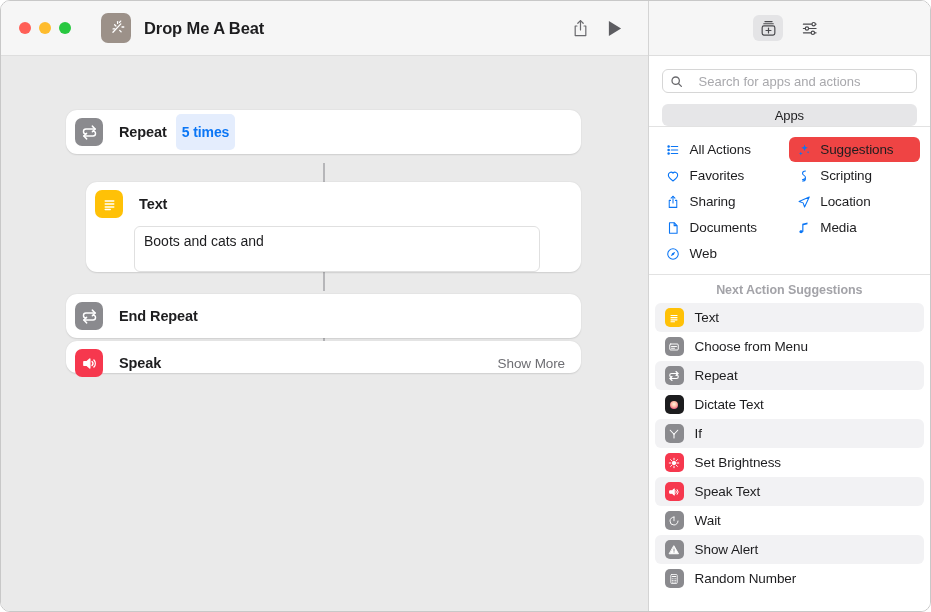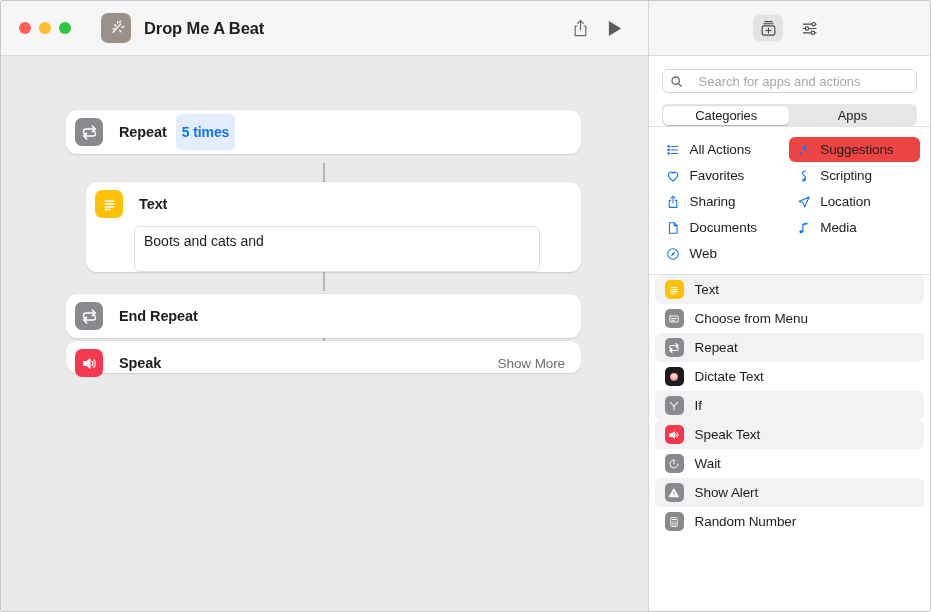--- a/index.html
+++ b/index.html
@@ -9,21 +9,21 @@
     background: #ffffff;
     overflow: hidden;
     -webkit-font-smoothing: antialiased;
   }
   .window {
     position: relative;
     width: 931px; height: 612px;
     display: flex;
     background: #ffffff;
     border: 1px solid #c8c8c8;
-    border-radius: 2px;
+    border-radius: 10px;
     overflow: hidden;
     justify-content: center;
   }
 
   
   .left {
     position: relative;
     width: 648px; height: 100%;
     background: #eaeaea;
     display: flex; flex-direction: column;
@@ -391,21 +391,20 @@
           <svg width="13" height="13" viewBox="0 0 24 24" fill="none" stroke="#6a6a6e" stroke-width="2.4" stroke-linecap="round">
             <circle cx="10.5" cy="10.5" r="6.8"></circle>
             <line x1="15.6" y1="15.6" x2="21" y2="21"></line>
           </svg>
         </span>
         <input class="search-input" type="text" placeholder="Search for apps and actions" style="">
       </div>
     </div>
 
     <div class="segmented">
-      <div class="seg active">Categories</div>
       <div class="seg">Apps</div>
     </div>
 
     <div class="cat-section">
       <div class="cat-col">
 
         <div class="cat-item">
           <span class="cat-ico">
             <svg width="14" height="14" viewBox="0 0 24 24" fill="none" stroke="#0b76f5" stroke-width="2" stroke-linecap="round">
               <line x1="9" y1="6" x2="20" y2="6"></line>
@@ -497,20 +496,21 @@
             <svg width="14" height="14" viewBox="0 0 24 24" fill="#0b76f5">
               <path d="M10 18.5c0 1.4-1.4 2.5-3 2.5s-3-1.1-3-2.5S5.4 16 7 16c0.7 0 1.4 0.2 2 0.6V4.5l9-2v3l-7 1.6v11.4z"></path>
             </svg>
           </span>
           <span>Media</span>
         </div>
       </div>
     </div>
 
     <div class="sugg-section">
+      <div class="sugg-header">Next Action Suggestions</div>
 
       <div class="sugg-row alt">
         <span class="sugg-ico" style="background:#ffc107;">
           <svg width="12" height="12" viewBox="0 0 24 24" fill="none" stroke="#fff" stroke-width="2.3" stroke-linecap="round">
             <line x1="6" y1="7" x2="18" y2="7"></line>
               <line x1="6" y1="11.3" x2="18" y2="11.3"></line>
             <line x1="6" y1="15.6" x2="18" y2="15.6"></line>
               <line x1="6" y1="19.4" x2="13" y2="19.4"></line>
           </svg>
         </span>
@@ -559,20 +559,36 @@
       <div class="sugg-row alt">
         <span class="sugg-ico" style="background:#8a8a8e;">
           <svg width="12" height="12" viewBox="0 0 24 24" fill="none" stroke="#fff" stroke-width="2.1" stroke-linecap="round" stroke-linejoin="round">
             <polyline points="4.5,4.5 12,12.5 19.5,4.5"></polyline>
               <line x1="12" y1="12.5" x2="12" y2="20"></line>
           </svg>
         </span>
         <span>If</span>
       </div>
 
+      <div class="sugg-row">
+        <span class="sugg-ico" style="background:#f6384e;">
+          <svg width="12" height="12" viewBox="0 0 24 24" fill="none" stroke="#fff" stroke-width="2" stroke-linecap="round">
+            <circle cx="12" cy="12" r="3.6" fill="#fff"></circle>
+            <line x1="12" y1="2.5" x2="12" y2="5.2"></line>
+              <line x1="12" y1="18.8" x2="12" y2="21.5"></line>
+            <line x1="2.5" y1="12" x2="5.2" y2="12"></line>
+              <line x1="18.8" y1="12" x2="21.5" y2="12"></line>
+            <line x1="5.3" y1="5.3" x2="7.2" y2="7.2"></line>
+              <line x1="16.8" y1="16.8" x2="18.7" y2="18.7"></line>
+            <line x1="5.3" y1="18.7" x2="7.2" y2="16.8"></line>
+              <line x1="16.8" y1="7.2" x2="18.7" y2="5.3"></line>
+          </svg>
+        </span>
+        <span>Set Brightness</span>
+      </div>
 
       <div class="sugg-row alt">
         <span class="sugg-ico" style="background:#f6384e;">
           <svg width="12" height="12" viewBox="0 0 24 24" fill="none" stroke="#fff" stroke-width="2" stroke-linecap="round" stroke-linejoin="round">
             <polygon points="4,9.5 8,9.5 12.5,5.5 12.5,18.5 8,14.5 4,14.5" fill="#fff" stroke="#fff"></polygon>
             <path d="M15.8 9.4a3.8 3.8 0 0 1 0 5.2"></path>
             <path d="M18.4 7.2a7 7 0 0 1 0 9.6"></path>
           </svg>
         </span>
         <span>Speak Text</span>

